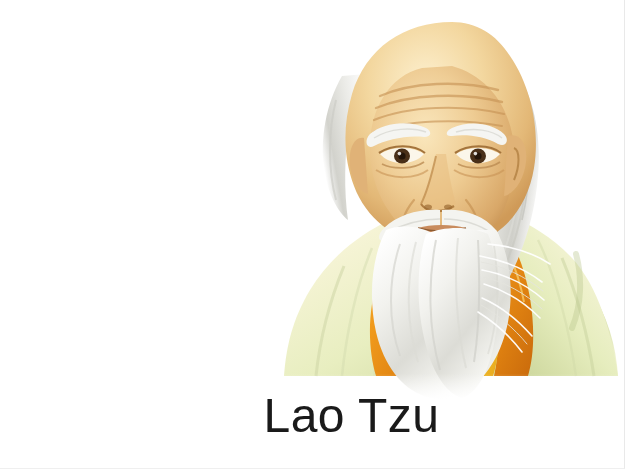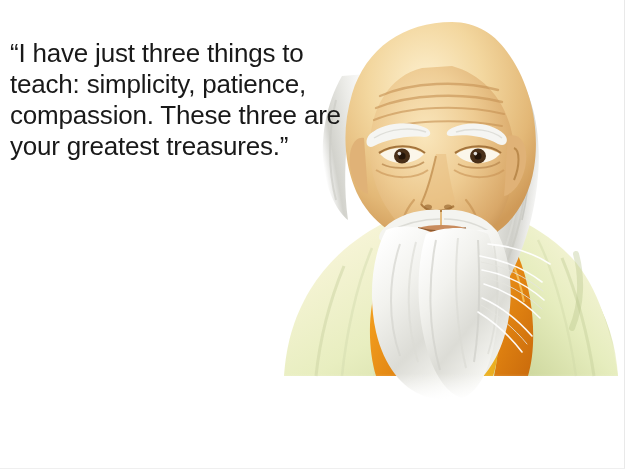--- a/index.html
+++ b/index.html
@@ -291,18 +291,18 @@
           <path d="M205 258 C 227 262, 249 272, 267 287"></path>
           <path d="M207 273 C 229 278, 249 289, 266 305"></path>
           <path d="M205 301 C 221 310, 238 324, 251 340"></path>
         </g>
       </g>
 
       <rect x="0" y="330" width="349" height="66" fill="url(#gFade)"></rect>
     </svg>
   </div>
 
-  <div id="quote-block">
-    <p id="quote-text">“I have just three things to teach: simplicity, patience, compassion. These three are your greatest treasures.”</p>
+
+  <div id="attribution">
+    <span id="attribution-name">Lao Tzu</span>
   </div>
 
-
 </div>
 
 </body></html>

